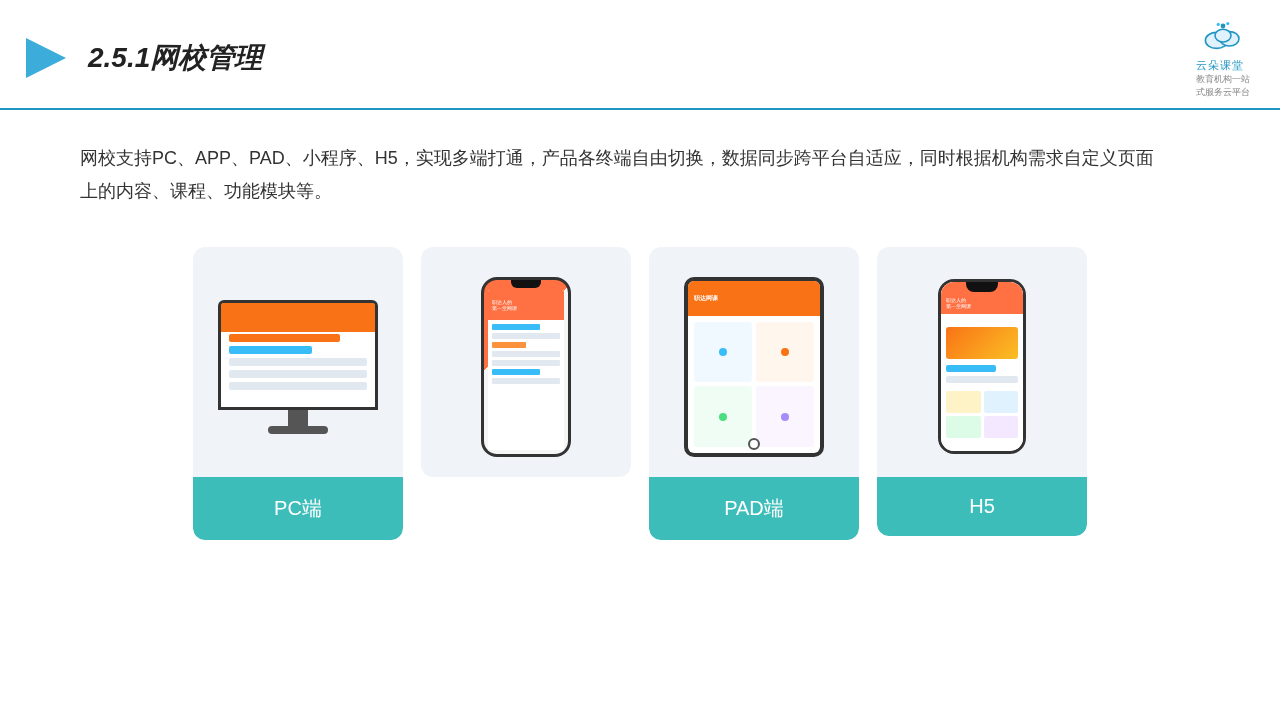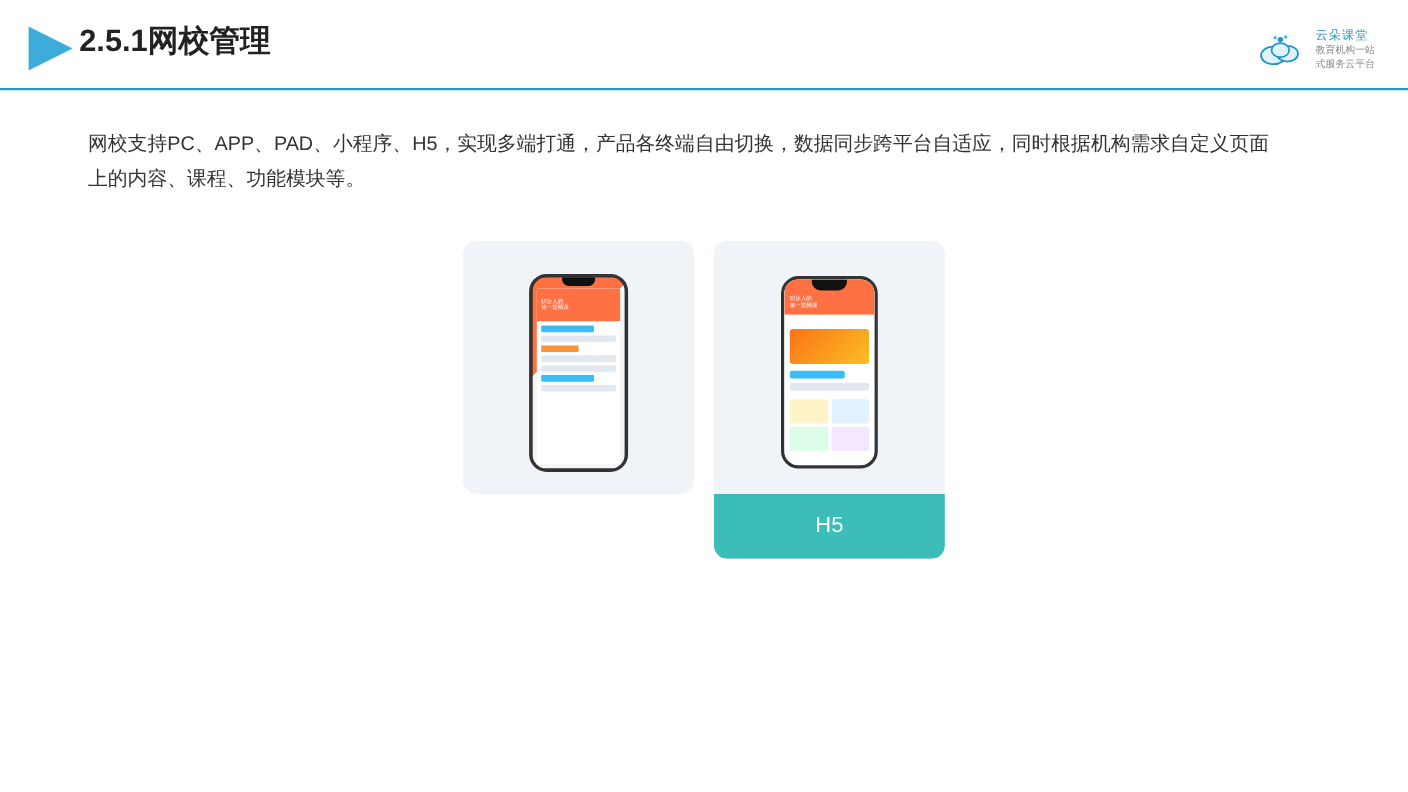--- a/index.html
+++ b/index.html
@@ -14,35 +14,39 @@
     
     .header {
       display: flex;
       align-items: center;
       justify-content: space-between;
       padding: 18px 30px 10px 20px;
       border-bottom: 2px solid #2196c4;
     }
     .header-left {
       display: flex;
+      align-items: center;
+      gap: 16px;
+      font-style: italic;
     }
     .logo-arrow {
       width: 52px;
       height: 52px;
       flex-shrink: 0;
     }
     .page-title {
       font-size: 28px;
       font-weight: bold;
       color: #222;
     }
     .header-right {
       display: flex;
       align-items: center;
       gap: 8px;
+      flex-direction: column;
     }
     .brand-icon {
       width: 48px;
       height: 32px;
     }
     .brand-name {
       font-size: 11px;
       color: #2196c4;
       letter-spacing: 1px;
     }
@@ -470,20 +474,41 @@
     </div>
   </div>
 </div>
 
 <div class="description">
   <span>网校支持PC、APP、PAD、小程序、H5，实现多端打通，产品各终端自由切换，数据同步跨平台自适应，同时根据机构需求自定义页面上的内容、课程、功能模块等。</span>
 </div>
 
 <div class="cards-container">
 
+  <div class="card">
+    <div class="card-image-area">
+      <div class="pc-monitor">
+        <div class="monitor-body">
+          <div class="monitor-screen">
+            <div class="monitor-screen-content"></div>
+            <div class="monitor-screen-rows">
+              <div class="monitor-row orange"></div>
+              <div class="monitor-row blue"></div>
+              <div class="monitor-row"></div>
+              <div class="monitor-row"></div>
+              <div class="monitor-row"></div>
+            </div>
+          </div>
+        </div>
+        <div class="monitor-stand-neck"></div>
+        <div class="monitor-stand-base"></div>
+      </div>
+    </div>
+    <div class="card-label">PC端</div>
+  </div>
 
   <div class="card">
     <div class="card-image-area">
       <div class="phone-mockup">
         <div class="phone-notch"></div>
         <div class="phone-screen">
           <div class="phone-screen-inner">
             <div class="phone-header-bar">
               <div class="phone-header-text">职达人的<br>第一堂网课</div>
             </div>
@@ -495,20 +520,47 @@
               <div class="phone-content-row"></div>
               <div class="phone-content-row accent"></div>
               <div class="phone-content-row"></div>
             </div>
           </div>
         </div>
       </div>
     </div>
   </div>
 
+  <div class="card">
+    <div class="card-image-area">
+      <div class="tablet-mockup">
+        <div class="tablet-screen">
+          <div class="tablet-top-bar">
+            <div class="tablet-top-text">职达网课</div>
+          </div>
+          <div class="tablet-content">
+            <div class="tablet-card">
+                <div class="tablet-card-dot"></div>
+              </div>
+            <div class="tablet-card orange">
+                <div class="tablet-card-dot"></div>
+              </div>
+            <div class="tablet-card green">
+                <div class="tablet-card-dot"></div>
+              </div>
+            <div class="tablet-card purple">
+                <div class="tablet-card-dot"></div>
+              </div>
+          </div>
+        </div>
+        <div class="tablet-home-button"></div>
+      </div>
+    </div>
+    <div class="card-label">PAD端</div>
+  </div>
 
 
   <div class="card">
     <div class="card-image-area">
       <div class="h5-phone">
         <div class="h5-notch"></div>
         <div class="h5-screen">
           <div class="h5-header">
             <div class="h5-header-text">职达人的<br>第一堂网课</div>
           </div>

